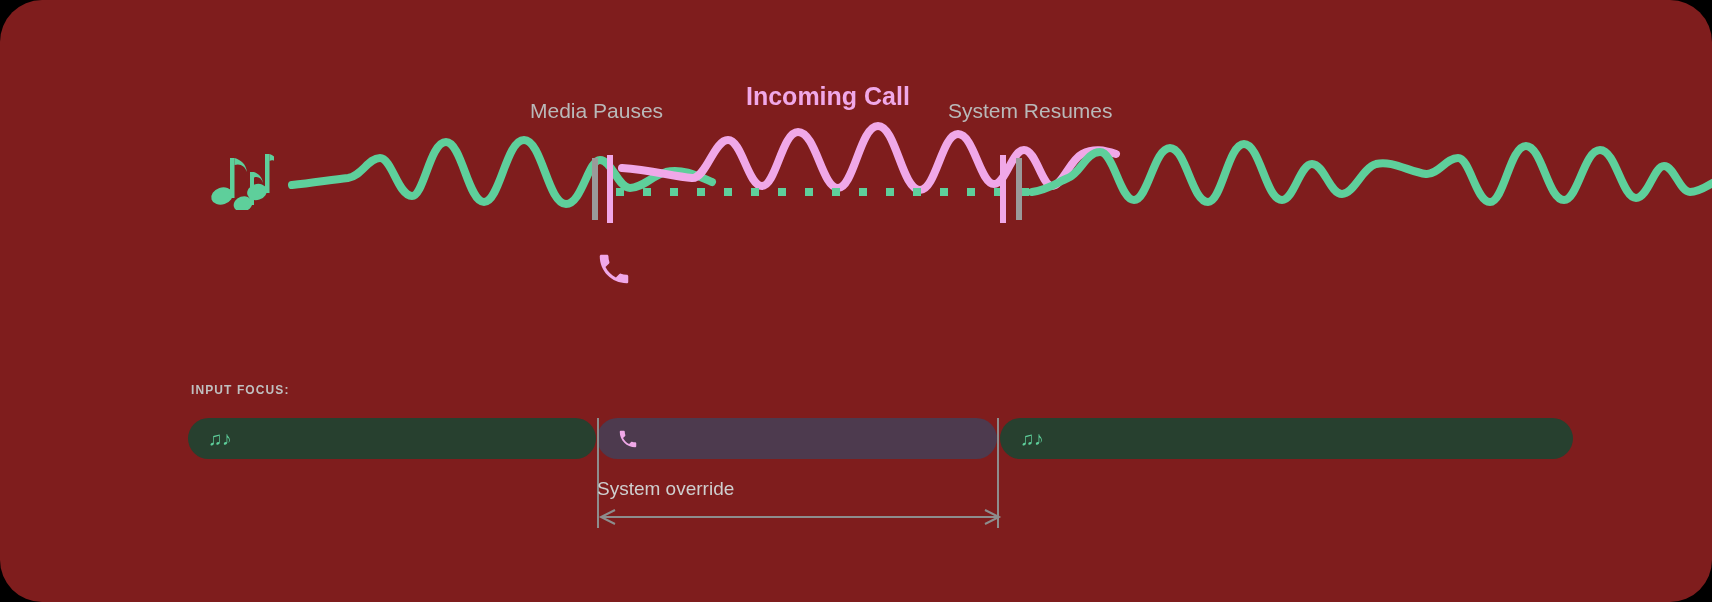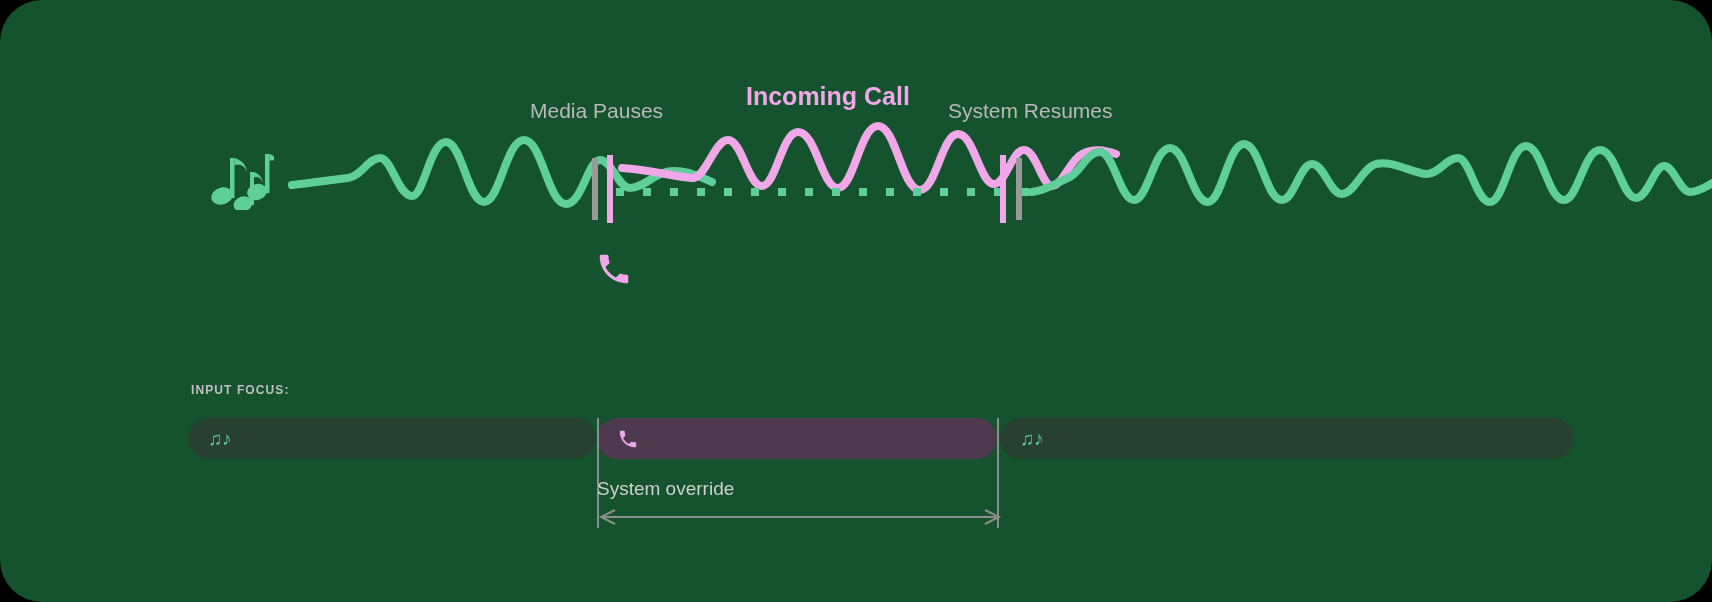--- a/index.html
+++ b/index.html
@@ -1,19 +1,19 @@
 <!DOCTYPE html>
 <html><head>
 <meta charset="utf-8">
 <style>
   html,body{margin:0;padding:0;background:#000;}
   body{width:1712px;height:602px;overflow:hidden;
        font-family:"Liberation Sans","DejaVu Sans",sans-serif;}
   .card{position:absolute;left:0;top:0;width:1712px;height:602px;
-        background:#14532d;border-radius:42px;overflow:hidden;}
+        background:#7f1d1d;border-radius:42px;overflow:hidden;}
 
   
   .timeline{position:absolute;left:0;top:0;width:1712px;height:330px;}
   .tl-svg{position:absolute;left:0;top:0;}
 
   .lbl{position:absolute;white-space:nowrap;font-size:21px;}
   .lbl-pause{left:530px;top:99px;color:#b9b9b9;}
   .lbl-resume{left:948px;top:99px;color:#b9b9b9;}
   .lbl-call{left:746px;top:82px;color:#f0a8e8;font-weight:bold;font-size:25px;}
 

